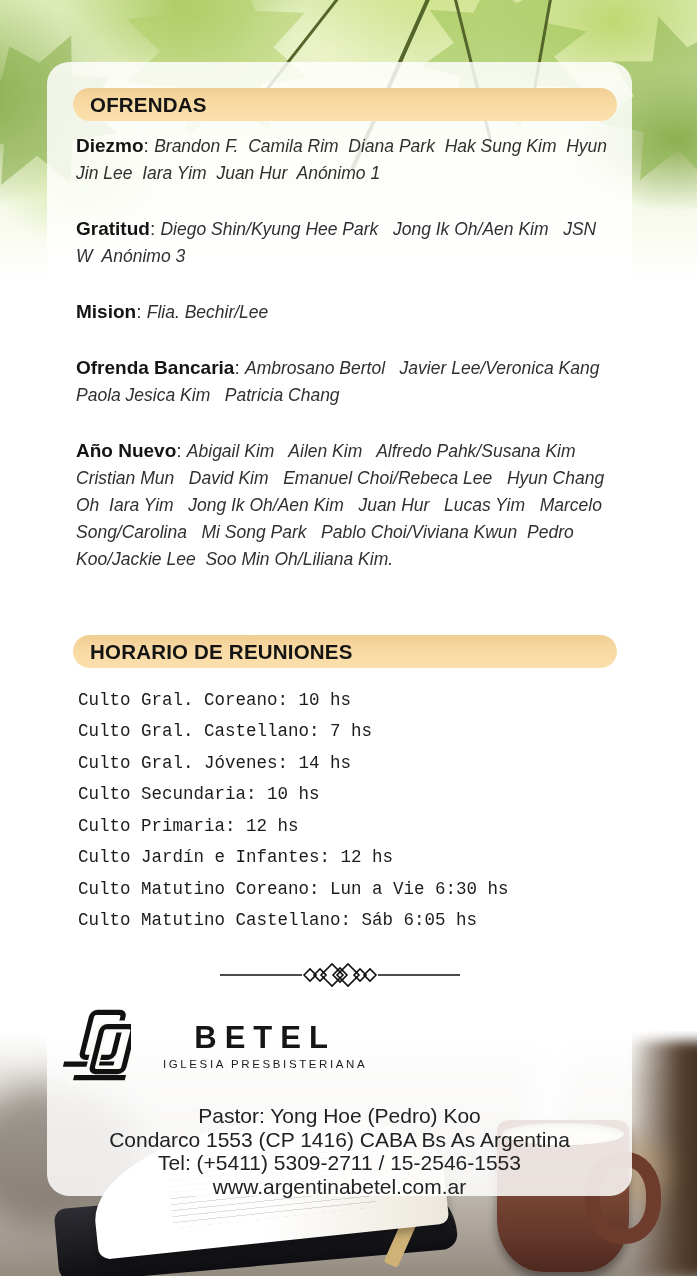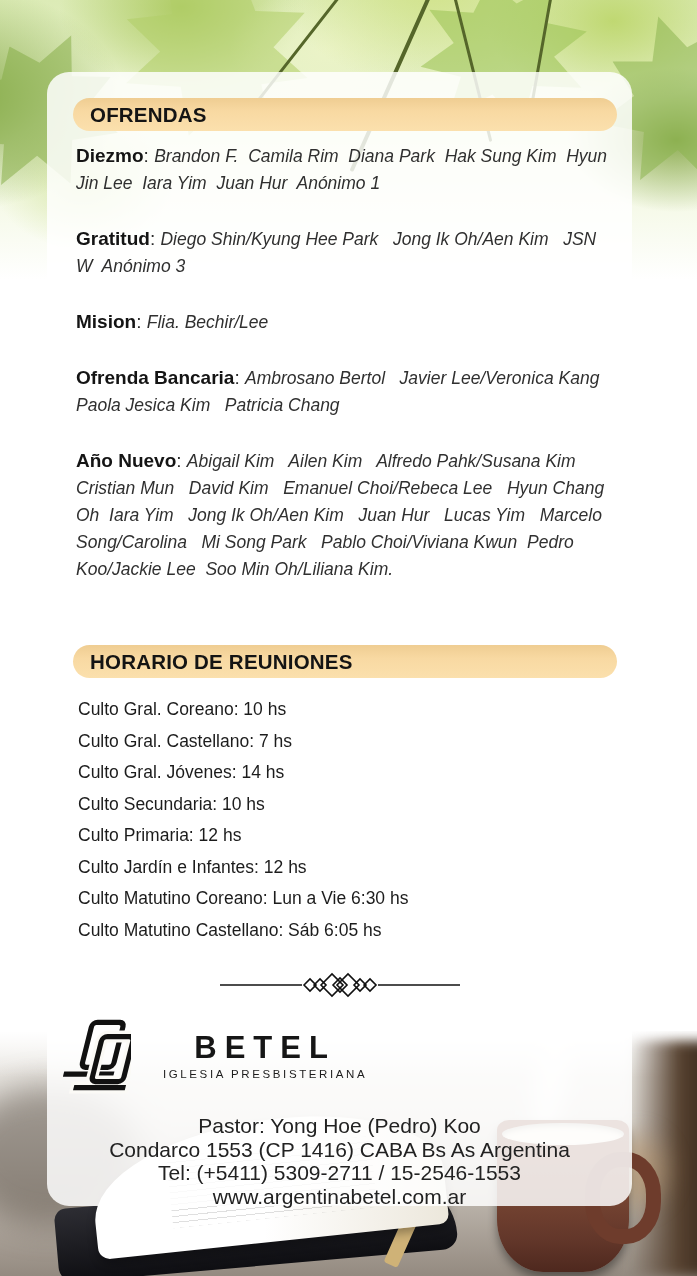--- a/index.html
+++ b/index.html
@@ -67,37 +67,37 @@
   .mug{position:absolute;right:68px;bottom:4px;width:132px;height:152px;
     border-radius:12px 12px 46px 46px/10px 10px 52px 52px;
     background:linear-gradient(180deg,#8a5340 0%,#7a4734 45%,#63372a 78%,#4e281e 100%);
     box-shadow:0 6px 10px rgba(0,0,0,.4);}
   .mug .rim{position:absolute;left:5px;top:3px;width:122px;height:22px;border-radius:50%;
     background:#f4efe4;box-shadow:inset 0 3px 5px rgba(0,0,0,.25);}
   .mug .handle{position:absolute;right:-32px;top:32px;width:46px;height:62px;border:15px solid #6e3c2c;
     border-radius:46%;}
   
   .panel{
-    position:absolute;left:47px;top:72px;width:585px;height:1134px;z-index:2;
+    position:absolute;left:47px;top:62px;width:585px;height:1134px;z-index:2;
     background:rgba(255,255,255,.84);border-radius:22px;
   }
   .bar{
     height:33px;margin:26px 15px 0 26px;border-radius:17px;
     background:linear-gradient(180deg,#efcd92 0%,var(--accent,#f8d9a2) 40%,#fbe0ad 100%);
     display:flex;align-items:center;padding-left:17px;
     font-weight:bold;font-size:20.5px;color:#141414;letter-spacing:.2px;
   }
   .bar.second{margin-top:62px;}
   .entries{padding:0 20px 0 29px;}
   .entry{margin:11px 0 28px 0;font-size:17.5px;line-height:27px;color:#313131;white-space:pre-wrap;}
   .entry:last-child{margin-bottom:0;}
   .entry b{font-size:19px;color:#141414;}
   .entry .sep{font-size:19px;color:#2a2a2a;}
   .entry i{color:#303030;}
-  .schedule{margin-top:16px;padding-left:31px;}
+  .schedule{margin-top:16px;padding-left:31px;font-family:Liberation Mono, monospace;}
   .sched{height:31.5px;display:flex;align-items:center;font-size:17.5px;color:#1c1c1c;}
   .divider{margin-top:26px;display:flex;justify-content:center;}
   .logo-row{margin-top:10px;display:flex;justify-content:flex-start;align-items:center;gap:32px;}
   .logo-text{text-align:center;}
   .logo-name{font-size:31px;font-weight:bold;letter-spacing:8px;color:#161616;line-height:32px;}
   .logo-sub{font-size:11.5px;font-weight:normal;letter-spacing:2.6px;color:#1c1c1c;margin-top:4px;}
   .footer{margin-top:10px;text-align:center;font-size:21px;line-height:23.5px;color:#222222;}
 </style>
 </head>
 <body>

